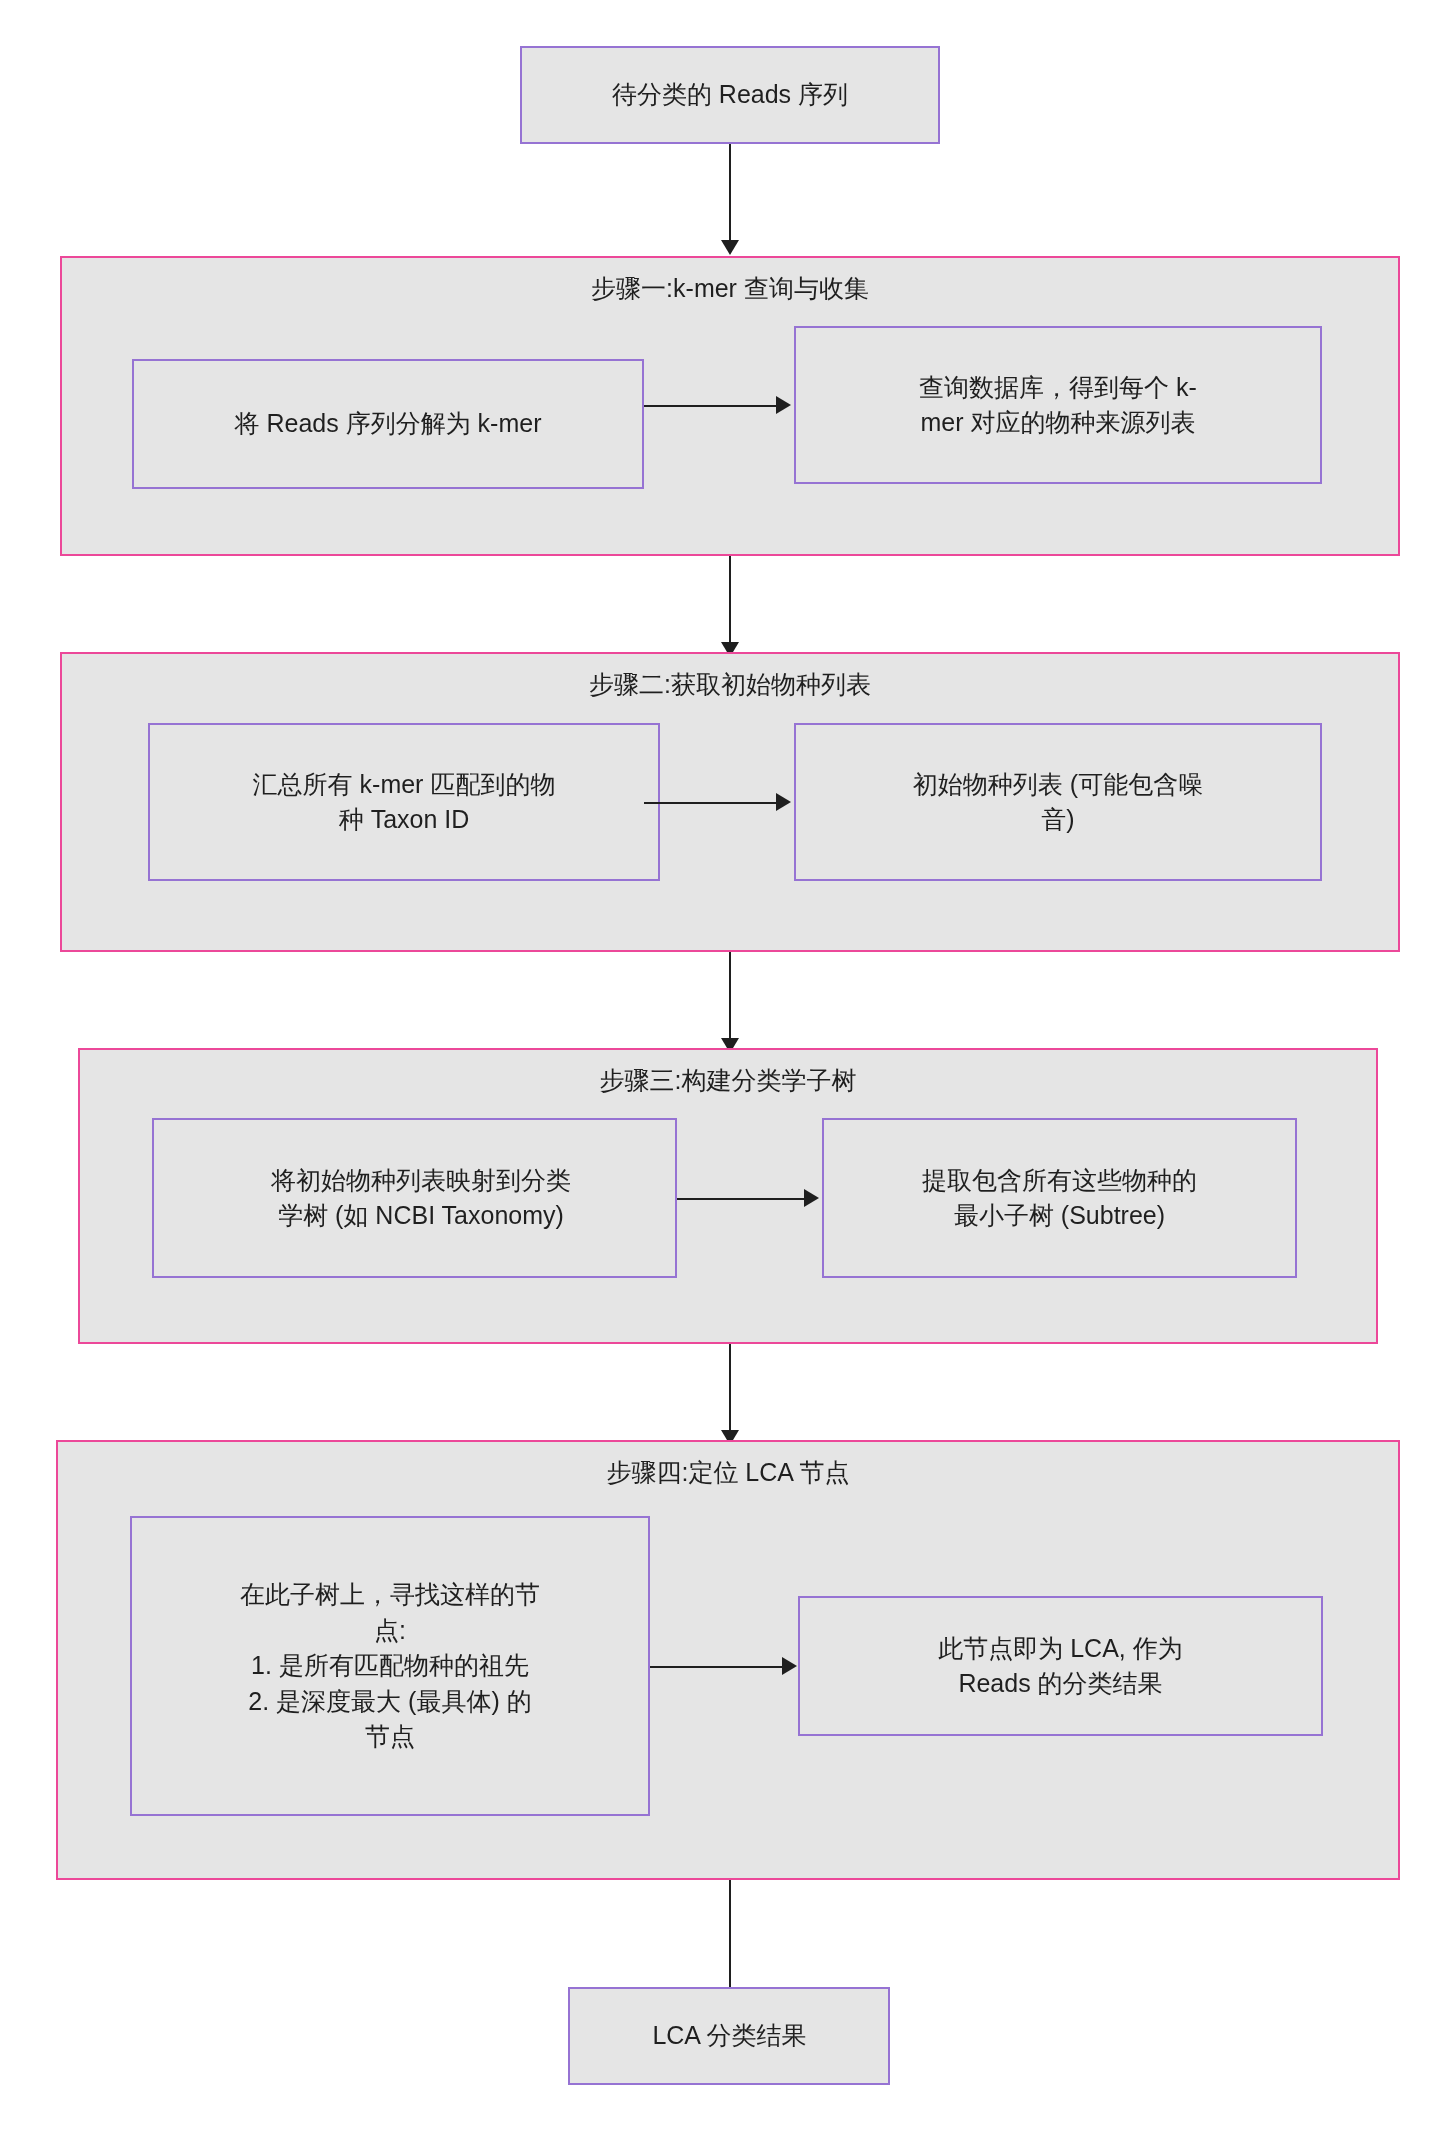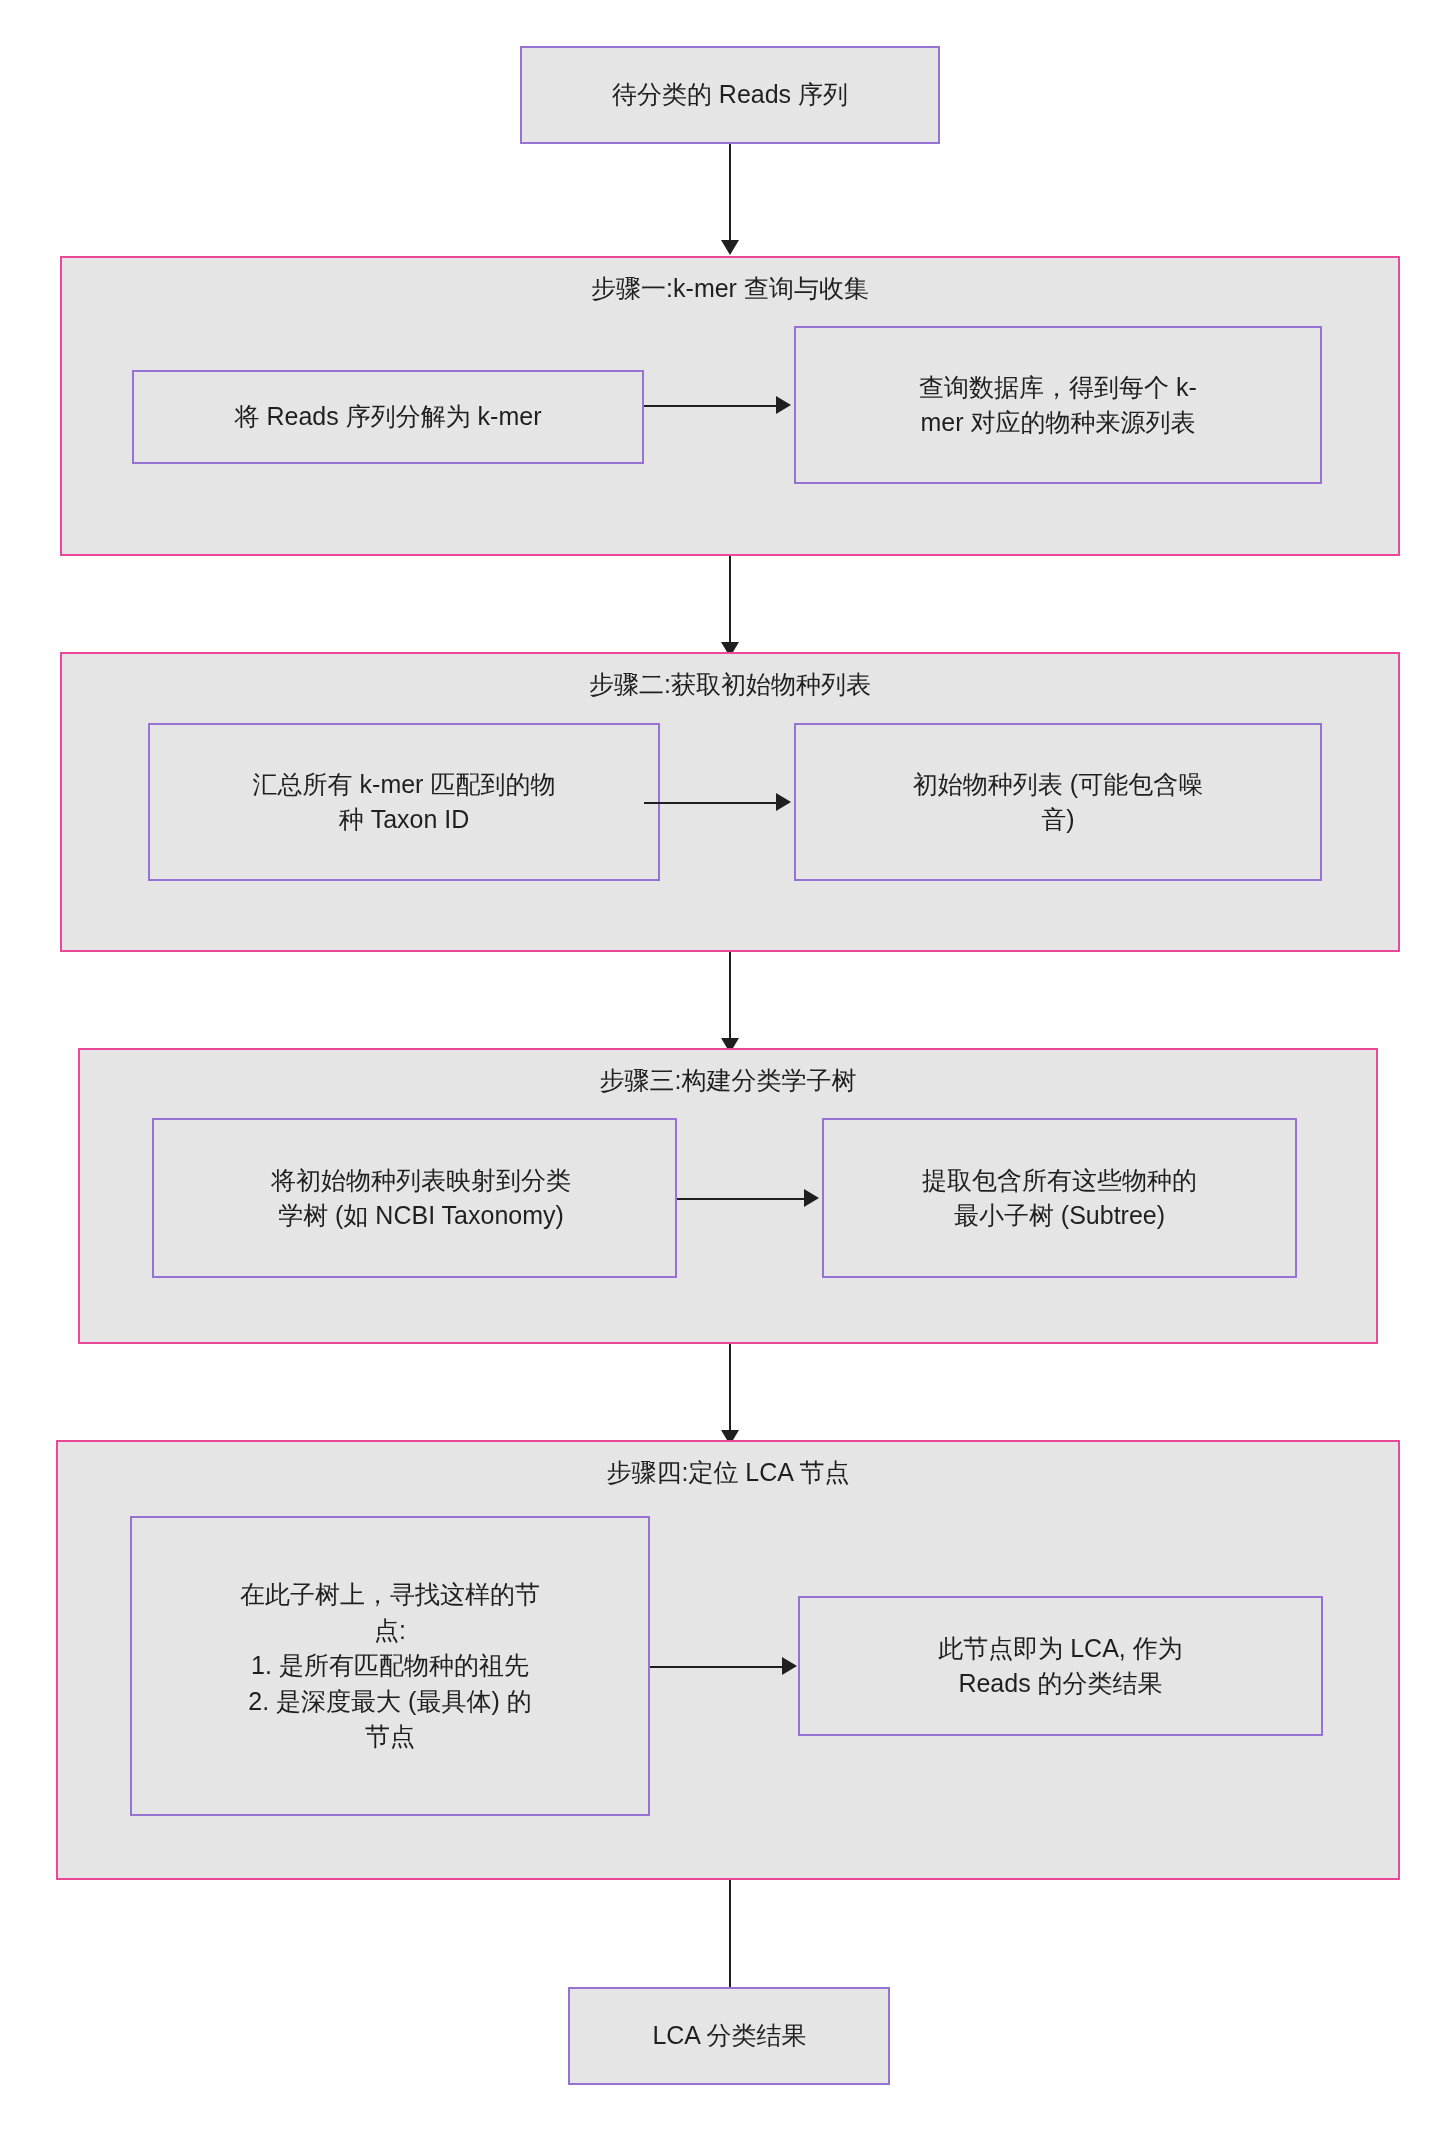--- a/index.html
+++ b/index.html
@@ -88,21 +88,21 @@
 <div id="canvas">
 
   <div class="node" style="left:520px; top:46px; width:420px; height:98px;">待分类的 Reads 序列</div>
 
   <div class="edge-v" style="left:729px; top:144px; height:96px;"></div>
   <div class="arrow-down" style="left:721px; top:240px;"></div>
 
   <div class="group" style="left:60px; top:256px; width:1340px; height:300px;">
     <div class="group-title">步骤一:k-mer 查询与收集</div>
   </div>
-  <div class="node" style="left:132px; top:370px; width:512px; height:94px;">将 Reads 序列分解为 k-mer</div>
+  <div class="node" style="left:132px; top:359px; width:512px; height:130px;">将 Reads 序列分解为 k-mer</div>
   <div class="node" style="left:794px; top:326px; width:528px; height:158px;">查询数据库，得到每个 k-
 mer 对应的物种来源列表</div>
   <div class="edge-h" style="left:644px; top:405px; width:132px;"></div>
   <div class="arrow-right" style="left:776px; top:396px;"></div>
 
   <div class="edge-v" style="left:729px; top:556px; height:86px;"></div>
   <div class="arrow-down" style="left:721px; top:642px;"></div>
 
   <div class="group" style="left:60px; top:652px; width:1340px; height:300px;">
     <div class="group-title">步骤二:获取初始物种列表</div>

